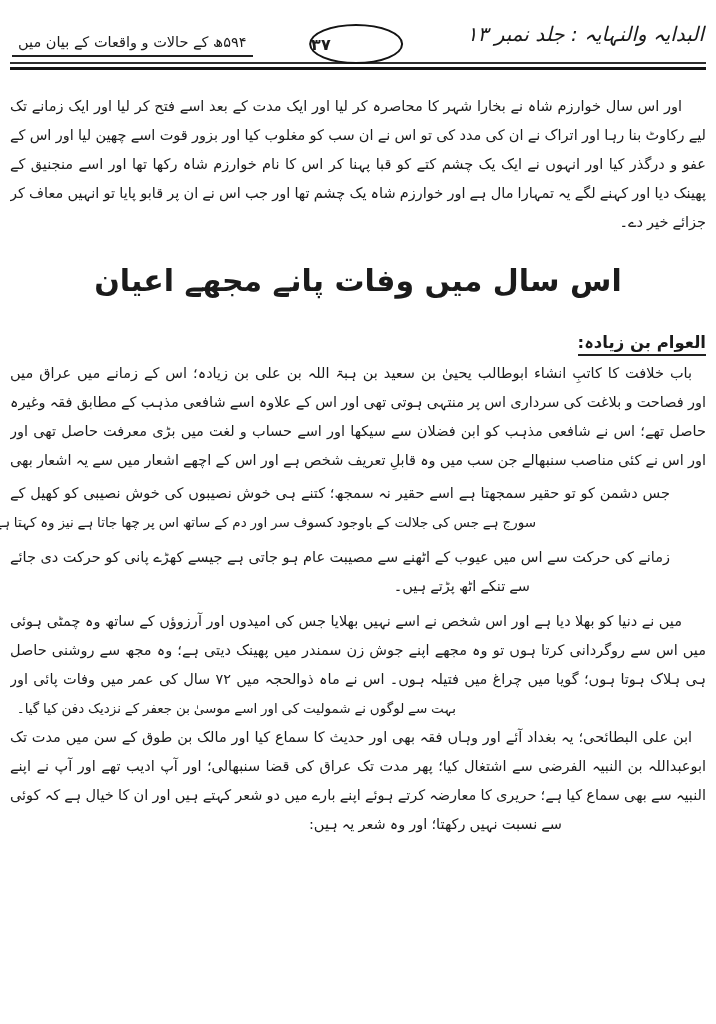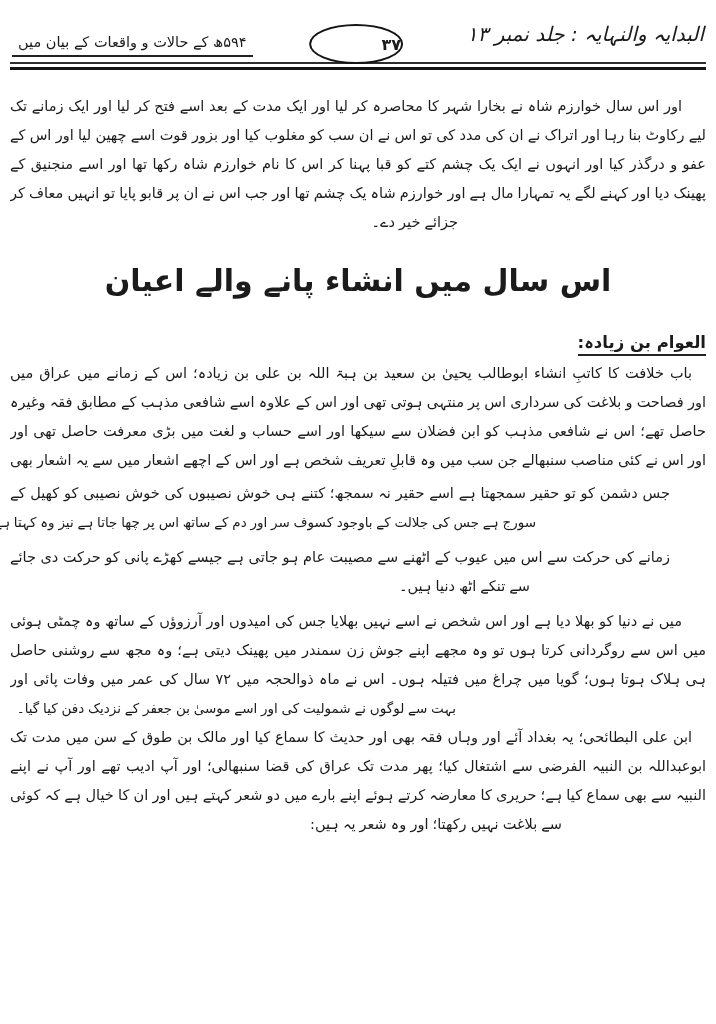--- a/index.html
+++ b/index.html
@@ -23,21 +23,21 @@
     padding:0 6px 5px 6px; border-bottom:2px solid #222;
   }
   .hdr-rules {
     position:absolute; left:0; right:0; bottom:2px; height:8px;
     border-top:2px solid #2e2e2e; border-bottom:3px solid #141414;
   }
   .page-oval {
     position:absolute; left:50%; top:24px; transform:translateX(-52%);
     width:94px; height:40px; background:#ffffff;
     border:2.5px solid #141414; border-radius:50%;
-    display:flex; align-items:center; justify-content:flex-end;
+    display:flex; align-items:center; justify-content:flex-start;
     font-size:16px; font-weight:bold; z-index:2;
   }
 
   
   .body-text { padding-top:20px; }
   .para { margin:0; }
   .line {
     direction:rtl; unicode-bidi:embed;
     font-size:14.5px; height:29px; line-height:29px;
     text-align:justify; text-align-last:justify;
@@ -82,56 +82,56 @@
     <div class="hdr-rules"></div>
   </header>
 
   <main class="body-text">
 
     <section class="para">
       <div class="line fi-md">اور اس سال خوارزم شاہ نے بخارا شہر کا محاصرہ کر لیا اور ایک مدت کے بعد اسے فتح کر لیا اور ایک زمانے تک وہ اس کے</div>
       <div class="line">لیے رکاوٹ بنا رہا اور اتراک نے ان کی مدد کی تو اس نے ان سب کو مغلوب کیا اور بزور قوت اسے چھین لیا اور اس کے باشندوں سے</div>
       <div class="line">عفو و درگذر کیا اور انہوں نے ایک یک چشم کتے کو قبا پہنا کر اس کا نام خوارزم شاہ رکھا تھا اور اسے منجنیق کے ذریعے خوارزمیہ کی طرف</div>
       <div class="line">پھینک دیا اور کہنے لگے یہ تمہارا مال ہے اور خوارزم شاہ یک چشم تھا اور جب اس نے ان پر قابو پایا تو انہیں معاف کر دیا۔ اللہ انہیں</div>
-      <div class="line short" style="margin-right:248px">جزائے خیر دے۔</div>
+      <div class="line short" style="">جزائے خیر دے۔</div>
     </section>
 
-    <h1 class="main-heading">اس سال میں انشاء پانے والے اعیان</h1>
+    <h1 class="main-heading">اس سال میں وفات پانے مجھے اعیان</h1>
 
     <h2 class="sub-heading">
       <span class="underlined">العوام بن زیادہ:</span>
     </h2>
 
     <section class="para">
       <div class="line fi-sm">باب خلافت کا کاتبِ انشاء ابوطالب یحییٰ بن سعید بن ہبۃ اللہ بن علی بن زیادہ؛ اس کے زمانے میں عراق میں رسائل و انشاء</div>
       <div class="line">اور فصاحت و بلاغت کی سرداری اس پر منتہی ہوتی تھی اور اس کے علاوہ اسے شافعی مذہب کے مطابق فقہ وغیرہ کے بہت سے علوم</div>
       <div class="line">حاصل تھے؛ اس نے شافعی مذہب کو ابن فضلان سے سیکھا اور اسے حساب و لغت میں بڑی معرفت حاصل تھی اور اس کے اشعار بھی ہیں</div>
       <div class="line">اور اس نے کئی مناصب سنبھالے جن سب میں وہ قابلِ تعریف شخص ہے اور اس کے اچھے اشعار میں سے یہ اشعار بھی ہیں۔</div>
     </section>
 
     <section class="para mt-xs">
       <div class="line fi-lg">جس دشمن کو تو حقیر سمجھتا ہے اسے حقیر نہ سمجھ؛ کتنے ہی خوش نصیبوں کی خوش نصیبی کو کھیل کے ساتھ زمانے نے ہلاک کر دیا؛ یہ</div>
       <div class="line short tight" style="margin-right:170px">سورج ہے جس کی جلالت کے باوجود کسوف سر اور دم کے ساتھ اس پر چھا جاتا ہے نیز وہ کہتا ہے:</div>
     </section>
 
     <section class="para mt-sm">
       <div class="line fi-lg">زمانے کی حرکت سے اس میں عیوب کے اٹھنے سے مصیبت عام ہو جاتی ہے جیسے کھڑے پانی کو حرکت دی جائے تو اس کی تہ</div>
-      <div class="line short" style="margin-right:176px">سے تنکے اٹھ دنیا ہیں۔</div>
+      <div class="line short" style="margin-right:176px">سے تنکے اٹھ پڑتے ہیں۔</div>
     </section>
 
 
     <section class="para mt-sm">
       <div class="line fi-md">میں نے دنیا کو بھلا دیا ہے اور اس شخص نے اسے نہیں بھلایا جس کی امیدوں اور آرزوؤں کے ساتھ وہ چمٹی ہوئی ہے اور جب</div>
       <div class="line">میں اس سے روگردانی کرتا ہوں تو وہ مجھے اپنے جوش زن سمندر میں پھینک دیتی ہے؛ وہ مجھ سے روشنی حاصل کرتے ہیں اور میں اکیلا</div>
       <div class="line">ہی ہلاک ہوتا ہوں؛ گویا میں چراغ میں فتیلہ ہوں۔ اس نے ماہ ذوالحجہ میں ۷۲ سال کی عمر میں وفات پائی اور اس کے جنازے میں</div>
       <div class="line short tight" style="margin-right:250px">بہت سے لوگوں نے شمولیت کی اور اسے موسیٰ بن جعفر کے نزدیک دفن کیا گیا۔</div>
     </section>
 
 
     <section class="para">
       <div class="line fi-sm">ابن علی البطائحی؛ یہ بغداد آئے اور وہاں فقہ بھی اور حدیث کا سماع کیا اور مالک بن طوق کے سن میں مدت تک قیام کیا اور</div>
       <div class="line">ابوعبداللہ بن النبیہ الفرضی سے اشتغال کیا؛ پھر مدت تک عراق کی قضا سنبھالی؛ اور آپ ادیب تھے اور آپ نے اپنے شیخ ابوعبداللہ بن</div>
       <div class="line">النبیہ سے بھی سماع کیا ہے؛ حریری کا معارضہ کرتے ہوئے اپنے بارے میں دو شعر کہتے ہیں اور ان کا خیال ہے کہ کوئی تیسرا ان دونوں</div>
-      <div class="line short" style="margin-right:144px">سے بلاغت نہیں رکھتا؛ اور وہ شعر یہ ہیں:</div>
+      <div class="line short" style="margin-right:144px">سے نسبت نہیں رکھتا؛ اور وہ شعر یہ ہیں:</div>
     </section>
 
   </main>
 </div>
 
 </body></html>

